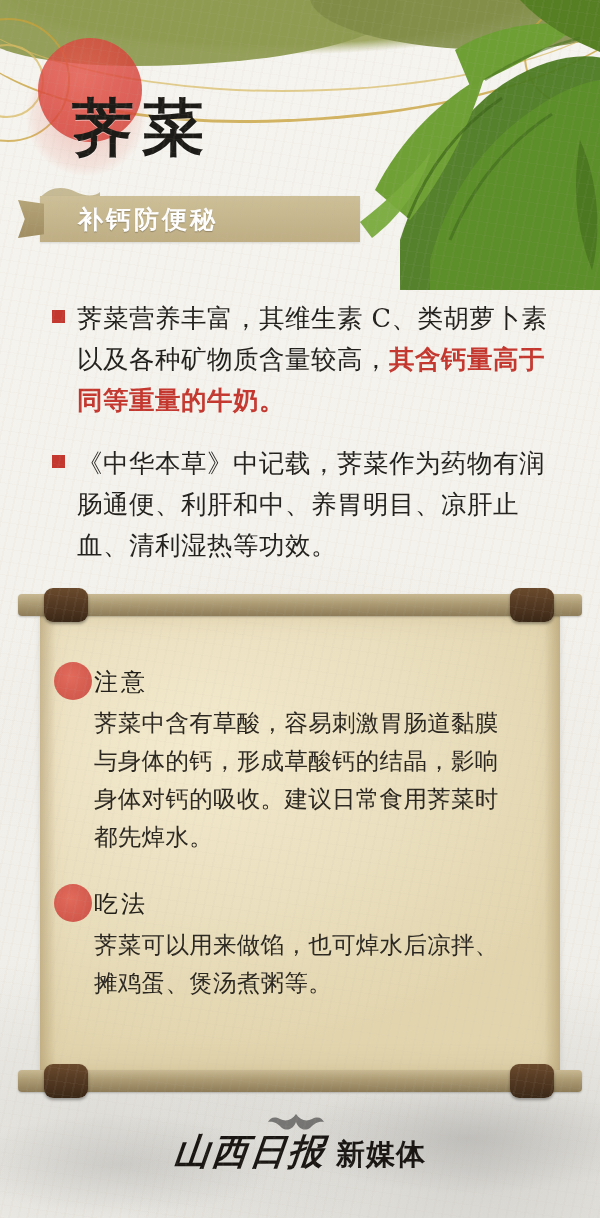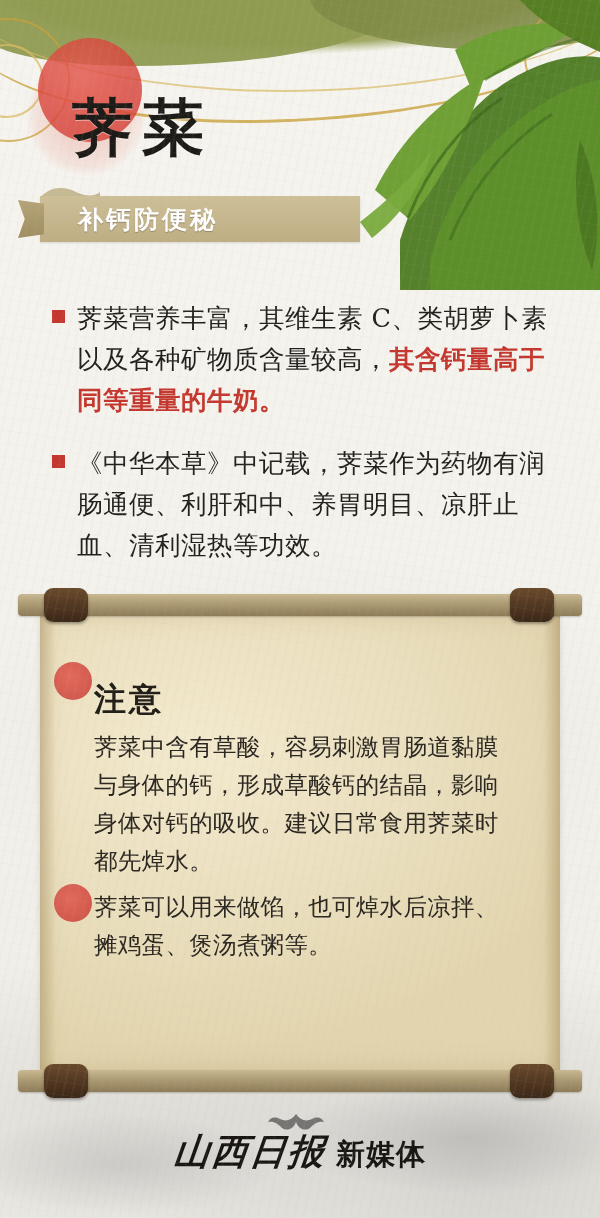--- a/index.html
+++ b/index.html
@@ -176,23 +176,23 @@
 
   .sec{
     position:absolute; left:76px; width:420px;
   }
   .sec .dot{
     position:absolute; left:-40px; top:-4px; width:38px; height:38px; border-radius:50%;
     background:radial-gradient(circle at 42% 38%, #e0564a 0%, #d0443b 60%, #c53a32 100%);
     opacity:.85;
   }
   .sec h3{
-    margin:12px 0 6px 0;
-    font-family:"DejaVu Serif", serif;
-    font-size:32px; font-weight:700; letter-spacing:3px; color:#23201b;
+    margin:0 0 6px 0;
+    font-family:"DejaVu Serif", serif;
+    font-size:24px; font-weight:400; letter-spacing:3px; color:#23201b;
     position:relative; z-index:2;
   }
   .sec p{
     margin:0;
     font-family:"DejaVu Serif", serif;
     font-size:23.5px; line-height:38px; color:#2a2620; letter-spacing:.3px;
   }
   #sec-note{ top:78px; }
   #sec-eat{ top:300px; }
 
@@ -294,20 +294,21 @@
     <div class="knob br"></div>
 
     <div class="sec" id="sec-note">
       <span class="dot"></span>
       <h3>注意</h3>
       <p>荠菜中含有草酸，容易刺激胃肠道黏膜与身体的钙，形成草酸钙的结晶，影响身体对钙的吸收。建议日常食用荠菜时都先焯水。</p>
     </div>
 
     <div class="sec" id="sec-eat">
       <span class="dot"></span>
+      <h3>吃法</h3>
       <p>荠菜可以用来做馅，也可焯水后凉拌、摊鸡蛋、煲汤煮粥等。</p>
     </div>
   </div>
 
   <div class="ink-bottom"></div>
 
   <svg class="bat" viewBox="0 0 56 22" aria-hidden="true">
     <path d="M28 4 C24 10 18 12 12 9 C6 6 2 8 0 12 C6 11 10 14 14 18 C20 22 26 18 28 12 C30 18 36 22 42 18 C46 14 50 11 56 12 C54 8 50 6 44 9 C38 12 32 10 28 4 Z" fill="#3b3b3b" opacity=".85"></path>
   </svg>
 

